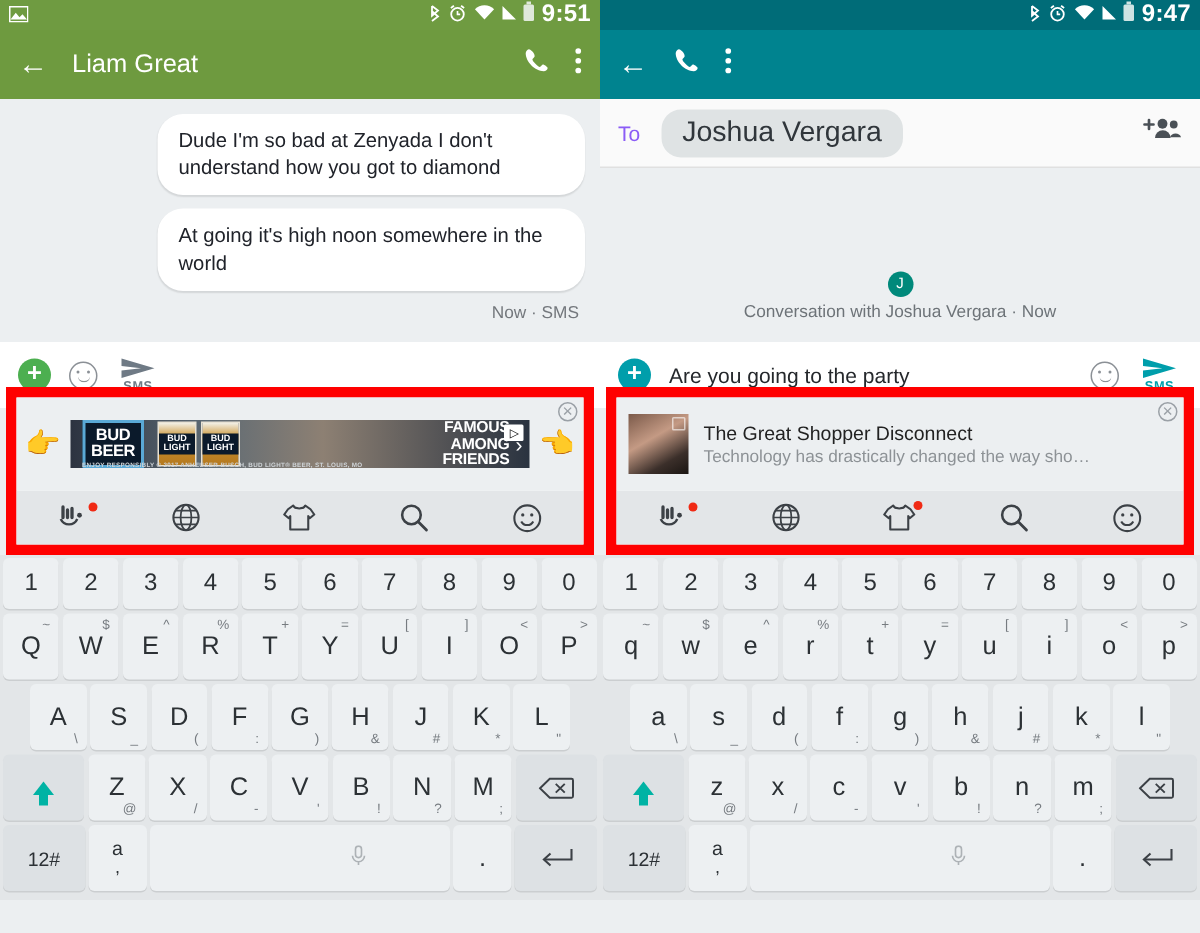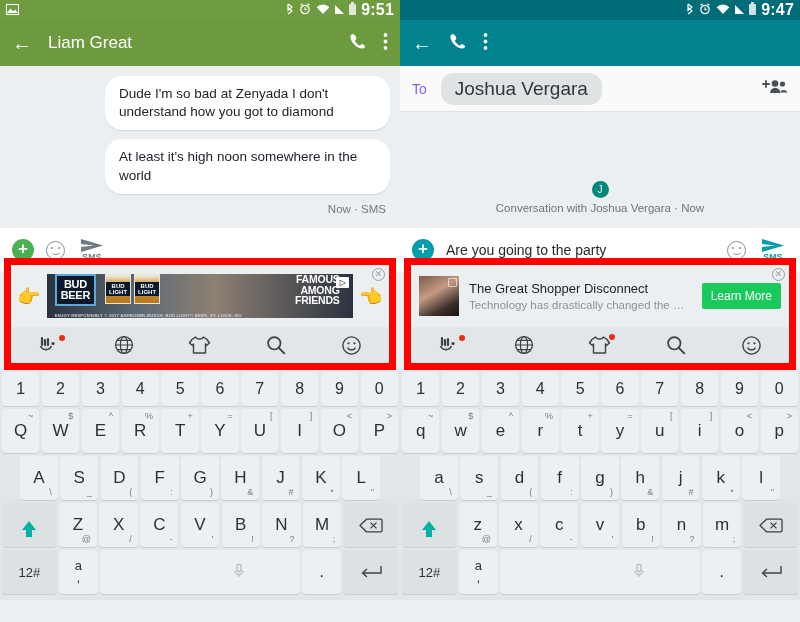--- a/index.html
+++ b/index.html
@@ -72,22 +72,22 @@
   
   .redbox { position:absolute; left:4px; right:4px; top:258px; height:112px;
             border:7px solid #ff0000; background:#fff; }
   .adrow { position:relative; height:62px; background:#eceff1; }
   .adclose { position:absolute; right:4px; top:3px; width:13px;height:13px;border:1px solid #9aa0a6;
              border-radius:50%;color:#9aa0a6;font-size:9px;line-height:11px;text-align:center;background:#eceff1;}
 
   
   .budwrap { display:flex; align-items:center; height:62px; padding:0 6px; gap:6px; }
   .hand { font-size:19px; }
-  .budbanner { flex:1; height:44px; background:linear-gradient(90deg,#2c3340 0%,#5d6a74 30%,#8d8073 55%,#2a3340 100%);
-               position:relative; display:flex; align-items:flex-start; overflow:hidden; }
+  .budbanner { flex:1; height:32px; background:linear-gradient(90deg,#2c3340 0%,#5d6a74 30%,#8d8073 55%,#2a3340 100%);
+               position:relative; display:flex; align-items:center; overflow:hidden; }
   .budlogo { background:#0b1a2b; border:2px solid #5aa9d6; color:#fff; font-weight:bold;
              font-size:11px; line-height:11px; padding:3px 4px; margin-left:8px; text-align:center;
              font-family:"Liberation Sans", sans-serif; letter-spacing:-.3px;}
   .mugs { display:flex; gap:3px; margin-left:9px;}
   .mug { width:26px;height:30px;background:linear-gradient(180deg,#f2efe4 0%,#c9912f 35%,#b5791f 100%);
          border:1px solid #e8e2d4; position:relative; display:flex;align-items:center;justify-content:center;}
   .mug span{font-size:6px;font-weight:bold;color:#fff;line-height:6px;text-align:center;background:#0b1a2b;padding:1px;}
   .famous { margin-left:auto; color:#fff; font-weight:bold; font-size:10.5px; line-height:10.5px;
             text-align:right; padding-right:4px; letter-spacing:-.2px;}
   .adchev { color:#fff; font-size:14px; padding-right:5px; }
@@ -185,21 +185,21 @@
         <svg width="5" height="19" viewBox="0 0 5 19">
             <circle cx="2.5" cy="3" r="1.9" fill="#fff"></circle>
             <circle cx="2.5" cy="9.5" r="1.9" fill="#fff"></circle>
             <circle cx="2.5" cy="16" r="1.9" fill="#fff"></circle>
           </svg>
       </span>
     </div>
 
     <div class="msgarea">
       <div class="bubble">Dude I'm so bad at Zenyada I don't understand how you got to diamond</div>
-      <div class="bubble">At least it's high noon somewhere in the world</div>
+      <div class="bubble">At going it's high noon somewhere in the world</div>
       <div class="meta">Now · SMS</div>
     </div>
 
     <div class="compose">
       <span class="plus green">+</span>
       <span class="emoji-o"></span>
       <span class="sendwrap">
         <svg width="24" height="15" viewBox="0 0 24 15">
             <path d="M1 1 L23 7.5 L1 14 L1 9 L14 7.5 L1 6 Z" fill="#6f7a85"></path>
           </svg>
@@ -505,21 +505,20 @@
 
     <div class="redbox">
       <div class="adrow">
         <div class="adclose">✕</div>
         <div class="shopwrap">
           <div class="shopimg"></div>
           <div class="shoptxt">
             <div class="shoptitle">The Great Shopper Disconnect</div>
             <div class="shopsub">Technology has drastically changed the way sho…</div>
           </div>
-          <div class="learn">Learn More</div>
         </div>
       </div>
 
       <div class="kbtool">
         <div class="kbt">
           <svg width="21" height="21" viewBox="0 0 21 21">
               <path d="M4 3 v7 M7 5 v5 M10 4 v6" stroke="#3c4146" stroke-width="2.2" stroke-linecap="round"></path>
               <path d="M2.5 11 a6 6 0 0 0 11 0" stroke="#3c4146" stroke-width="1.6" fill="none"></path>
               <circle cx="15" cy="8.5" r="1.6" fill="#3c4146"></circle>
             </svg>

